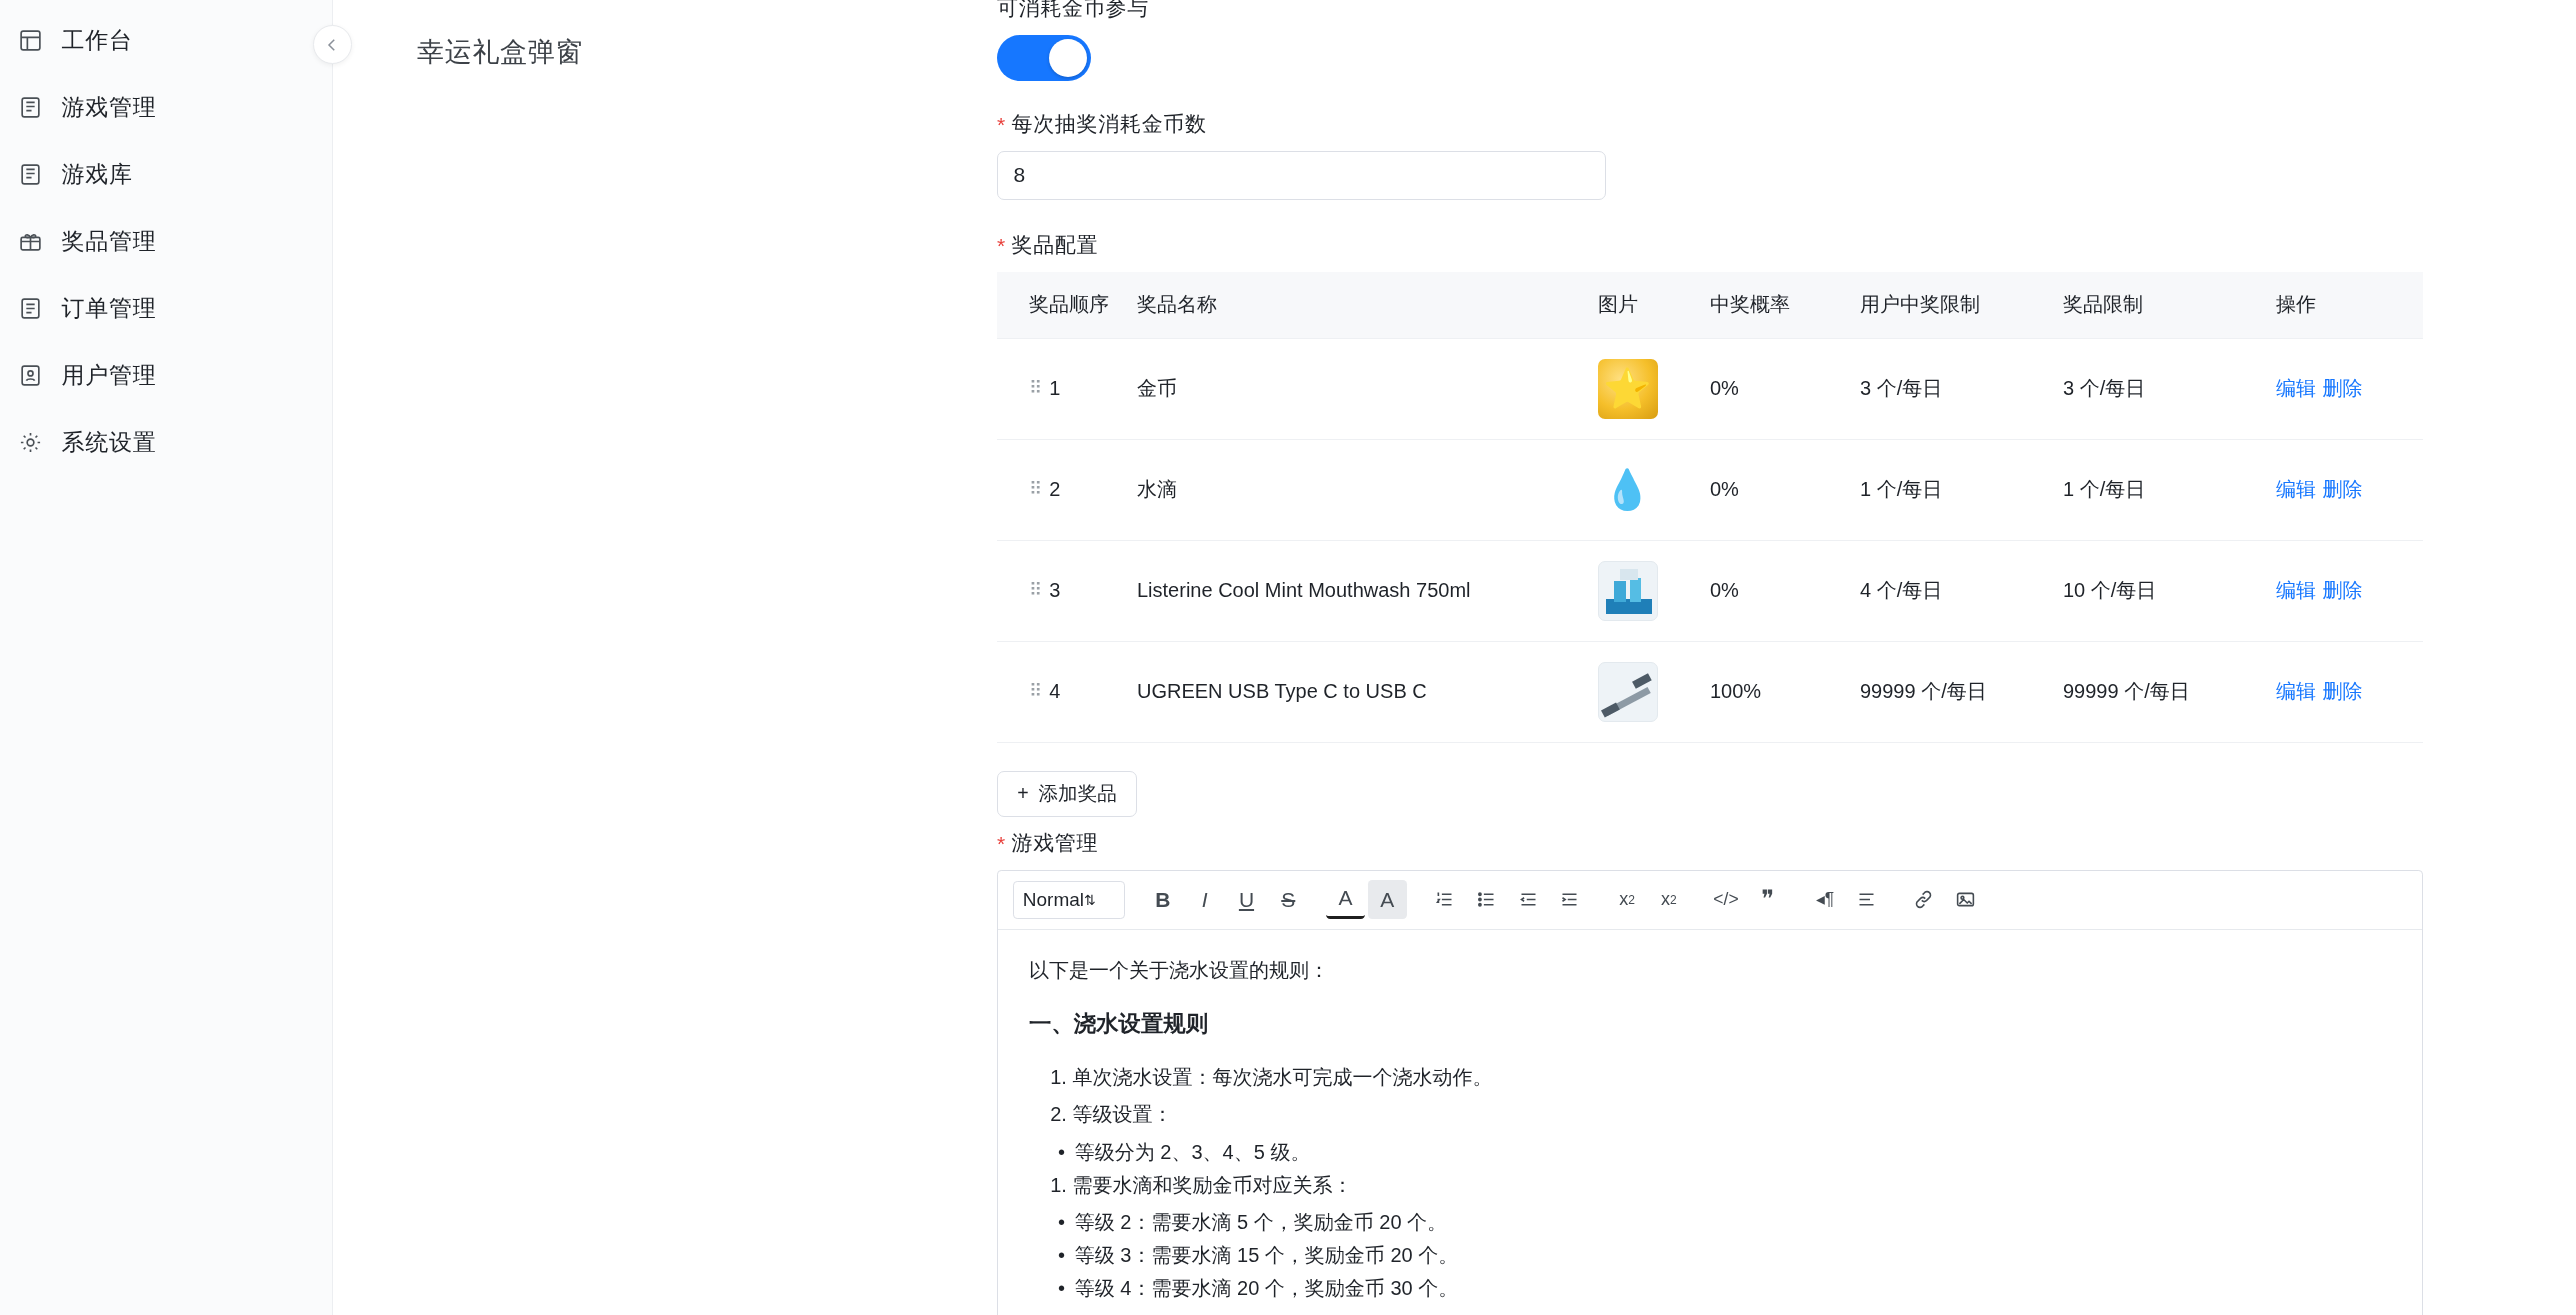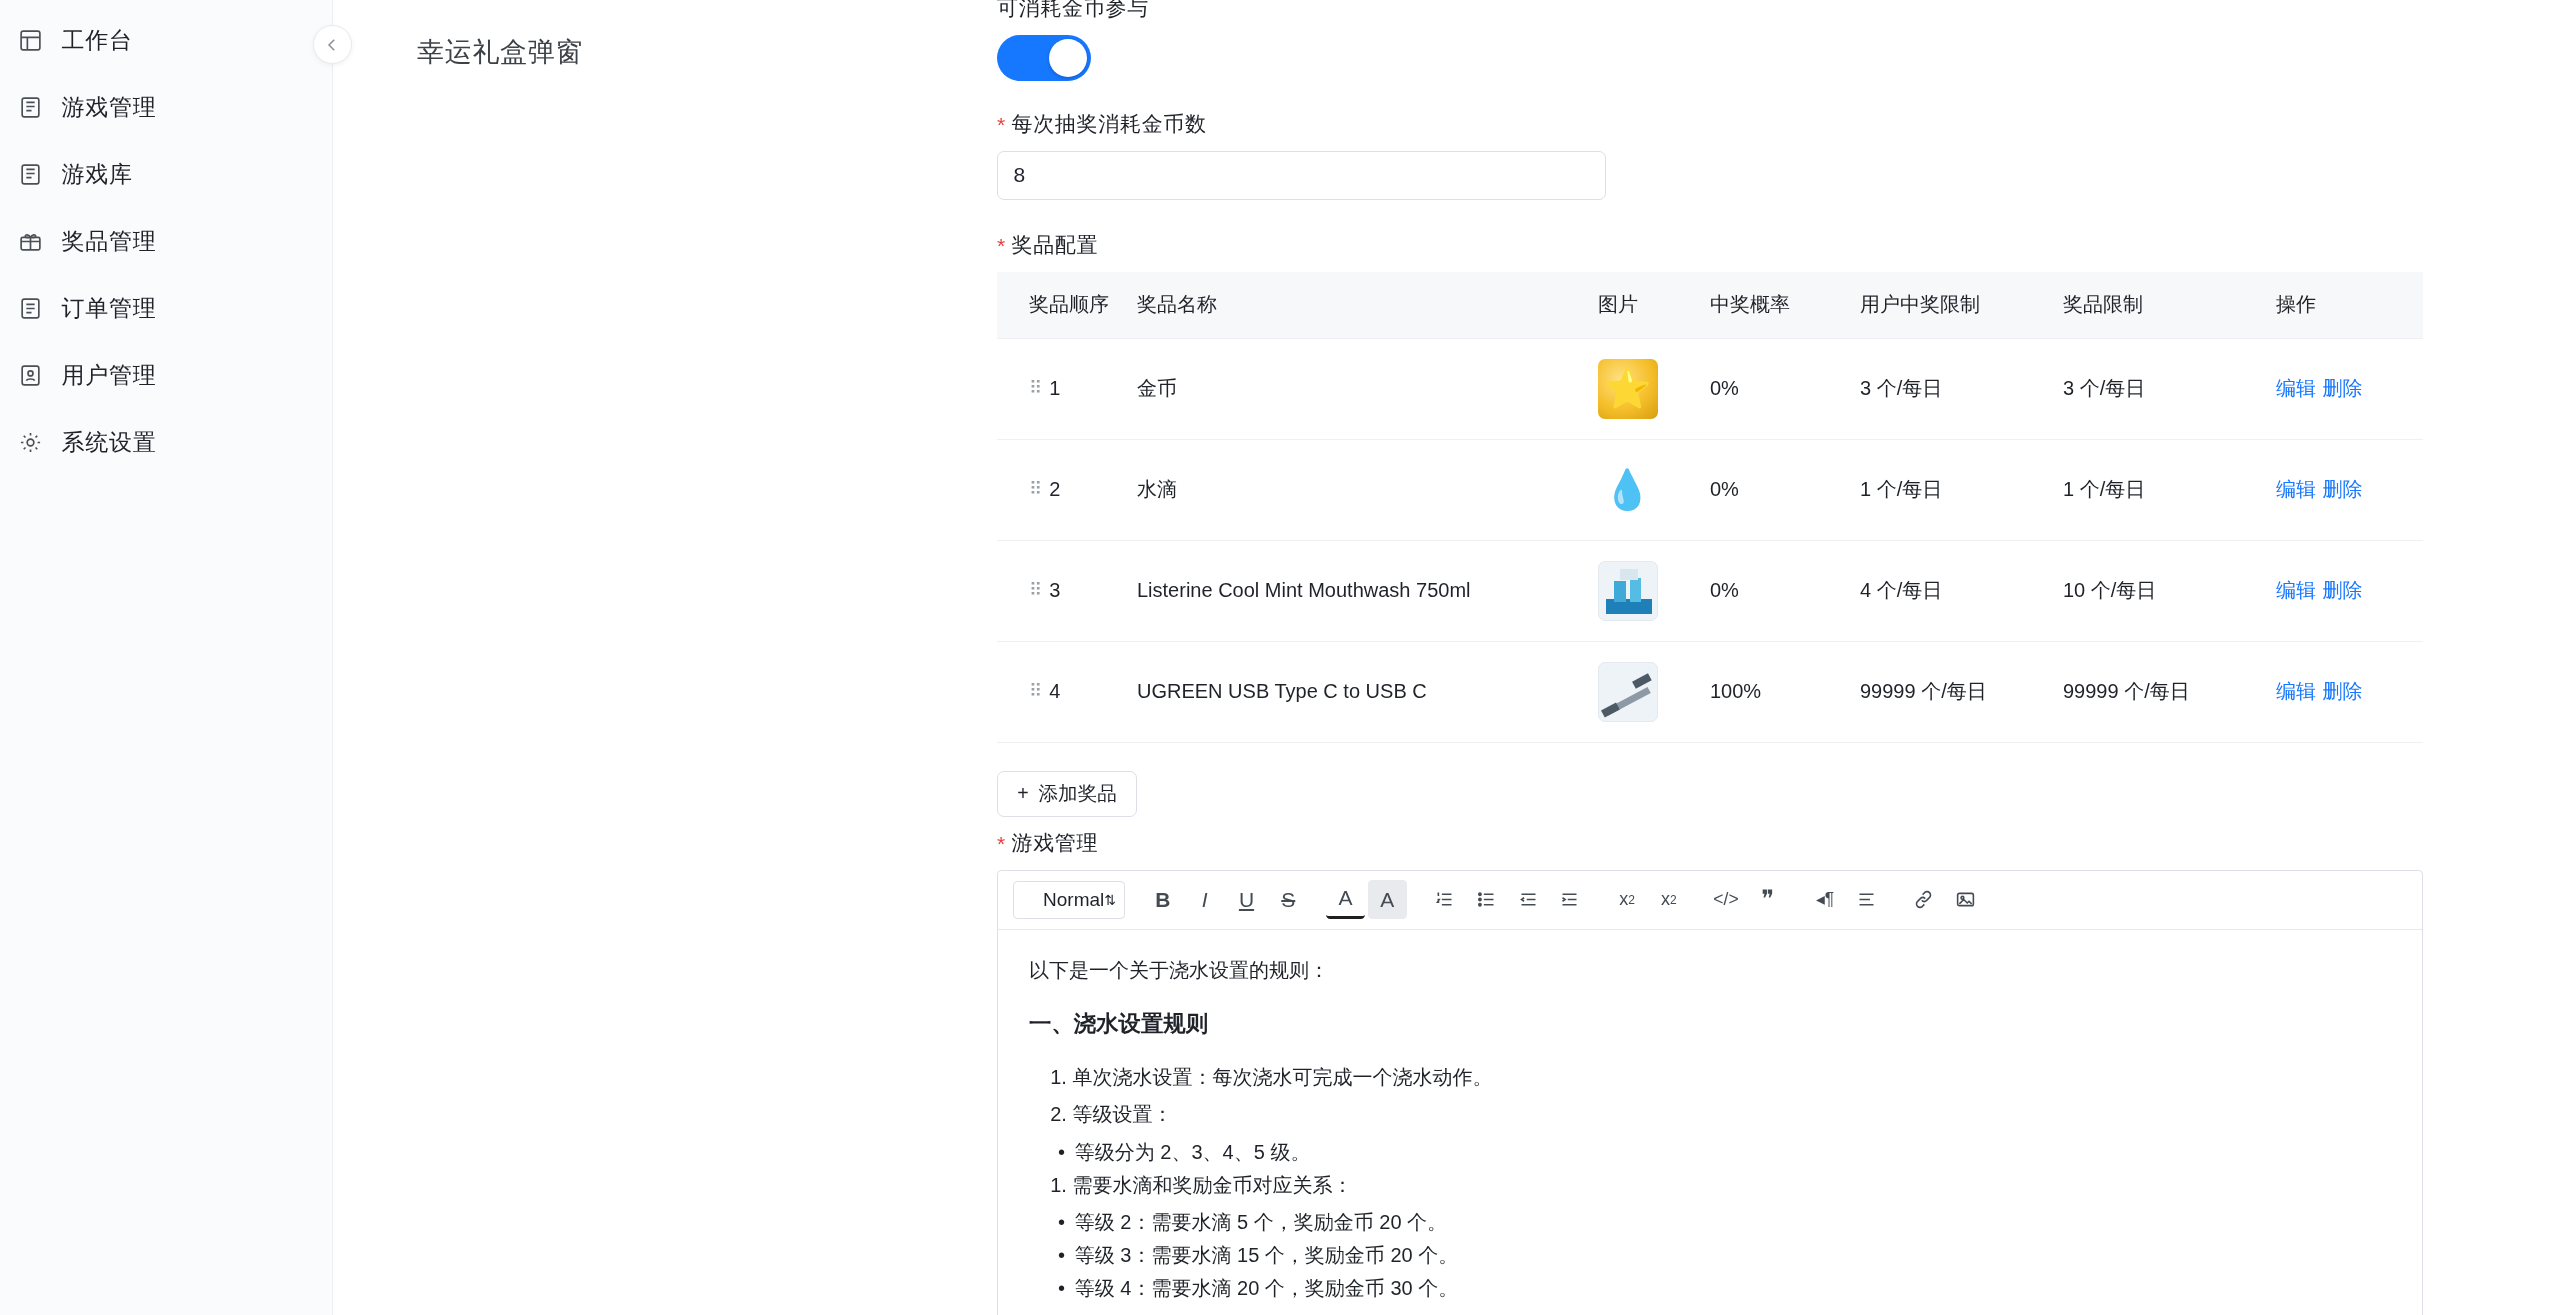--- a/index.html
+++ b/index.html
@@ -191,21 +191,21 @@
     border-bottom: 1.4px solid #e6e9ed;
     display: flex; align-items: center;
     padding: 0 15.4px;
     gap: 0px;
   }
   .tb-select {
     width: 112px; height: 38px;
     border: 1.4px solid #dcdfe6;
     border-radius: 4.2px;
     font-size: 19px;
-    display: flex; align-items: center; justify-content: flex-end;
+    display: flex; align-items: center; justify-content: flex-start;
     padding: 0 8.4px;
     color: #1f2329;
     margin-right: 18px;
     cursor: pointer;
     background: #fff;
   }
   .tb-btn {
     width: 39px; height: 39px;
     display: flex; align-items: center; justify-content: center;
     font-size: 21px;

